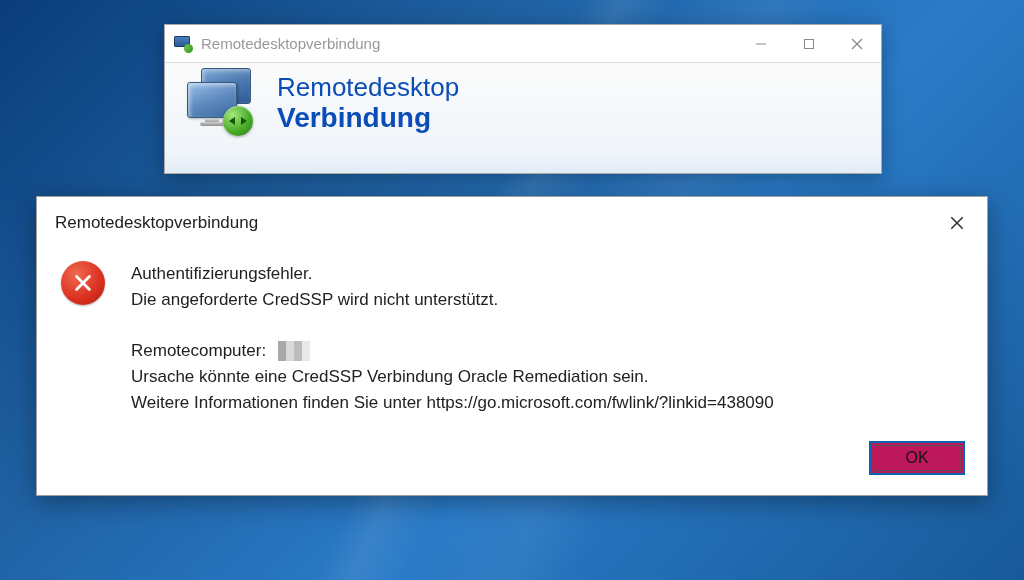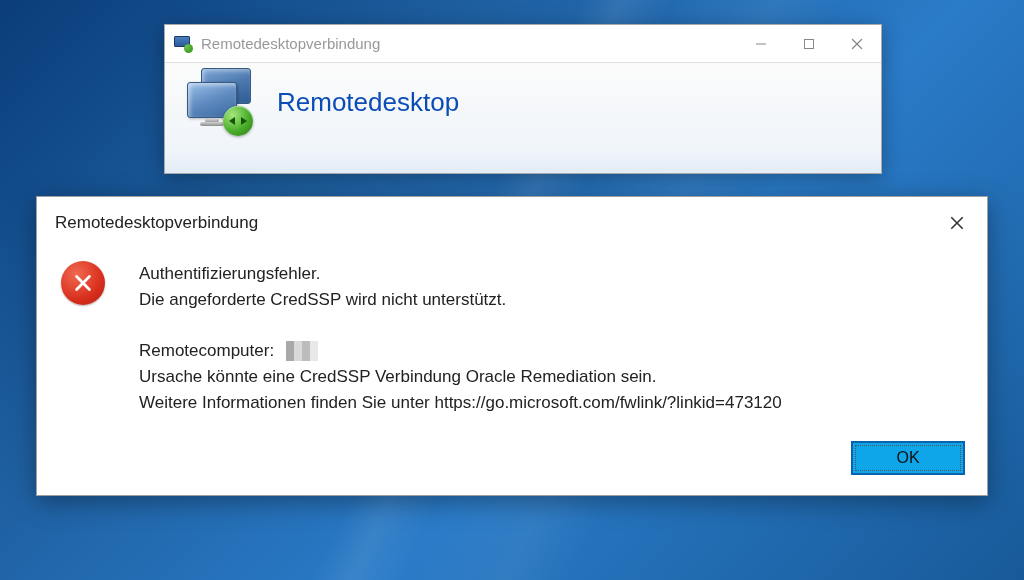--- a/index.html
+++ b/index.html
@@ -205,21 +205,21 @@
       height: 32px;
       display: flex;
       align-items: center;
       justify-content: center;
       color: #333;
       cursor: pointer;
     }
     .dlg-body {
       display: flex;
       padding: 20px 24px 10px 24px;
-      gap: 34px;
+      gap: 26px;
     }
     .error-icon {
       width: 44px;
       height: 44px;
       border-radius: 50%;
       background: radial-gradient(circle at 35% 30%, #f06a50, #d92f1e 60%, #b01f12);
       display: flex;
       align-items: center;
       justify-content: center;
       flex-shrink: 0;
@@ -240,23 +240,23 @@
         linear-gradient(90deg, #a9a9a9 0 8px, #d9d9d9 8px 16px, #bcbcbc 16px 24px, #e8e8e8 24px 32px),
         linear-gradient(180deg, transparent 0 10px, rgba(0,0,0,0.08) 10px 20px);
       filter: blur(.3px);
     }
     .dlg-footer {
       display: flex;
       justify-content: flex-end;
       padding: 14px 22px 4px 22px;
     }
     .ok-btn {
-      width: 114px;
+      width: 96px;
       height: 34px;
-      background: #0ea5e9;
+      background: #be185d;
       border: 2px solid #0a64ad;
       font-size: 16px;
       color: #111;
       display: flex;
       align-items: center;
       justify-content: center;
       cursor: pointer;
       outline: 1px dotted #555;
       outline-offset: -5px;
     }
@@ -300,20 +300,21 @@
       <div class="monitor-base"></div>
       <div class="green-circle">
         <div class="arrows">
           <div class="arrow-l"></div>
           <div class="arrow-r"></div>
         </div>
       </div>
     </div>
     <div class="banner-text">
       <div class="banner-line1">Remotedesktop</div>
+      <div class="banner-line2">Verbindung</div>
     </div>
   </div>
 </div>
 
 <div class="error-dialog">
   <div class="dlg-header">
     <div class="dlg-title">Remotedesktopverbindung</div>
     <div class="dlg-close">
       <svg viewBox="0 0 14 14" width="16" height="16">
           <line x1="2" y1="2" x2="12" y2="12" stroke="currentColor" stroke-width="1.4"></line>
@@ -330,19 +331,19 @@
     </div>
     <div class="msg">
       <div>Authentifizierungsfehler.</div>
       <div>Die angeforderte CredSSP wird nicht unterstützt.</div>
       <div class="space"></div>
       <div class="remote-line">
         <span>Remotecomputer:</span>
         <span class="pixelated"></span>
       </div>
       <div>Ursache könnte eine CredSSP Verbindung Oracle Remediation sein.</div>
-      <div>Weitere Informationen finden Sie unter https://go.microsoft.com/fwlink/?linkid=473120</div>
+      <div>Weitere Informationen finden Sie unter https://go.microsoft.com/fwlink/?linkid=438090</div>
     </div>
   </div>
   <div class="dlg-footer">
     <div class="ok-btn">OK</div>
   </div>
 </div>
 
 </body></html>

